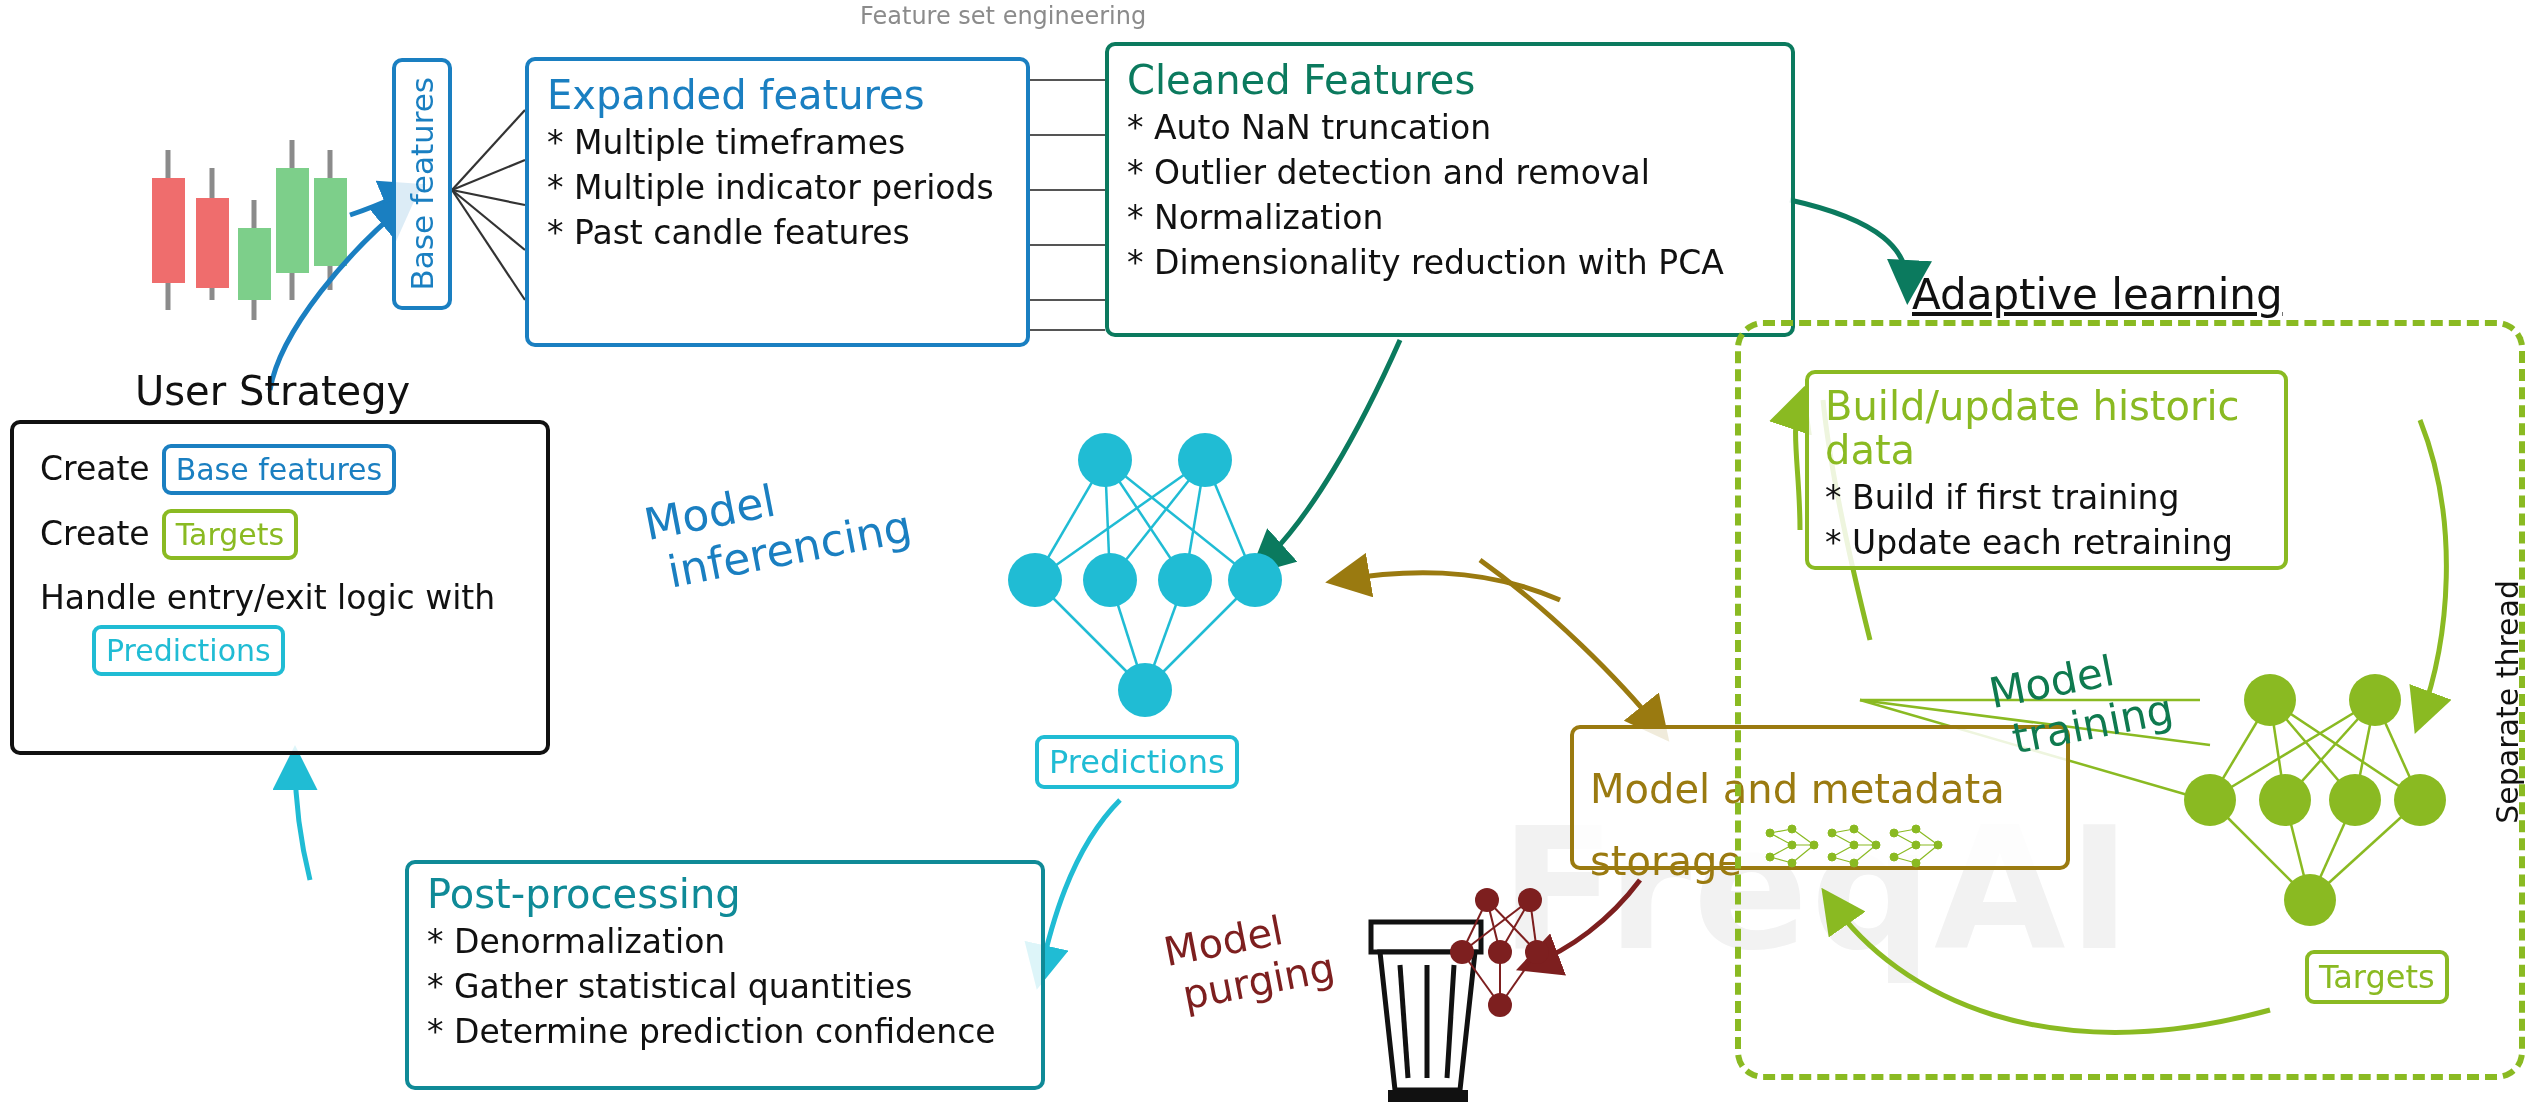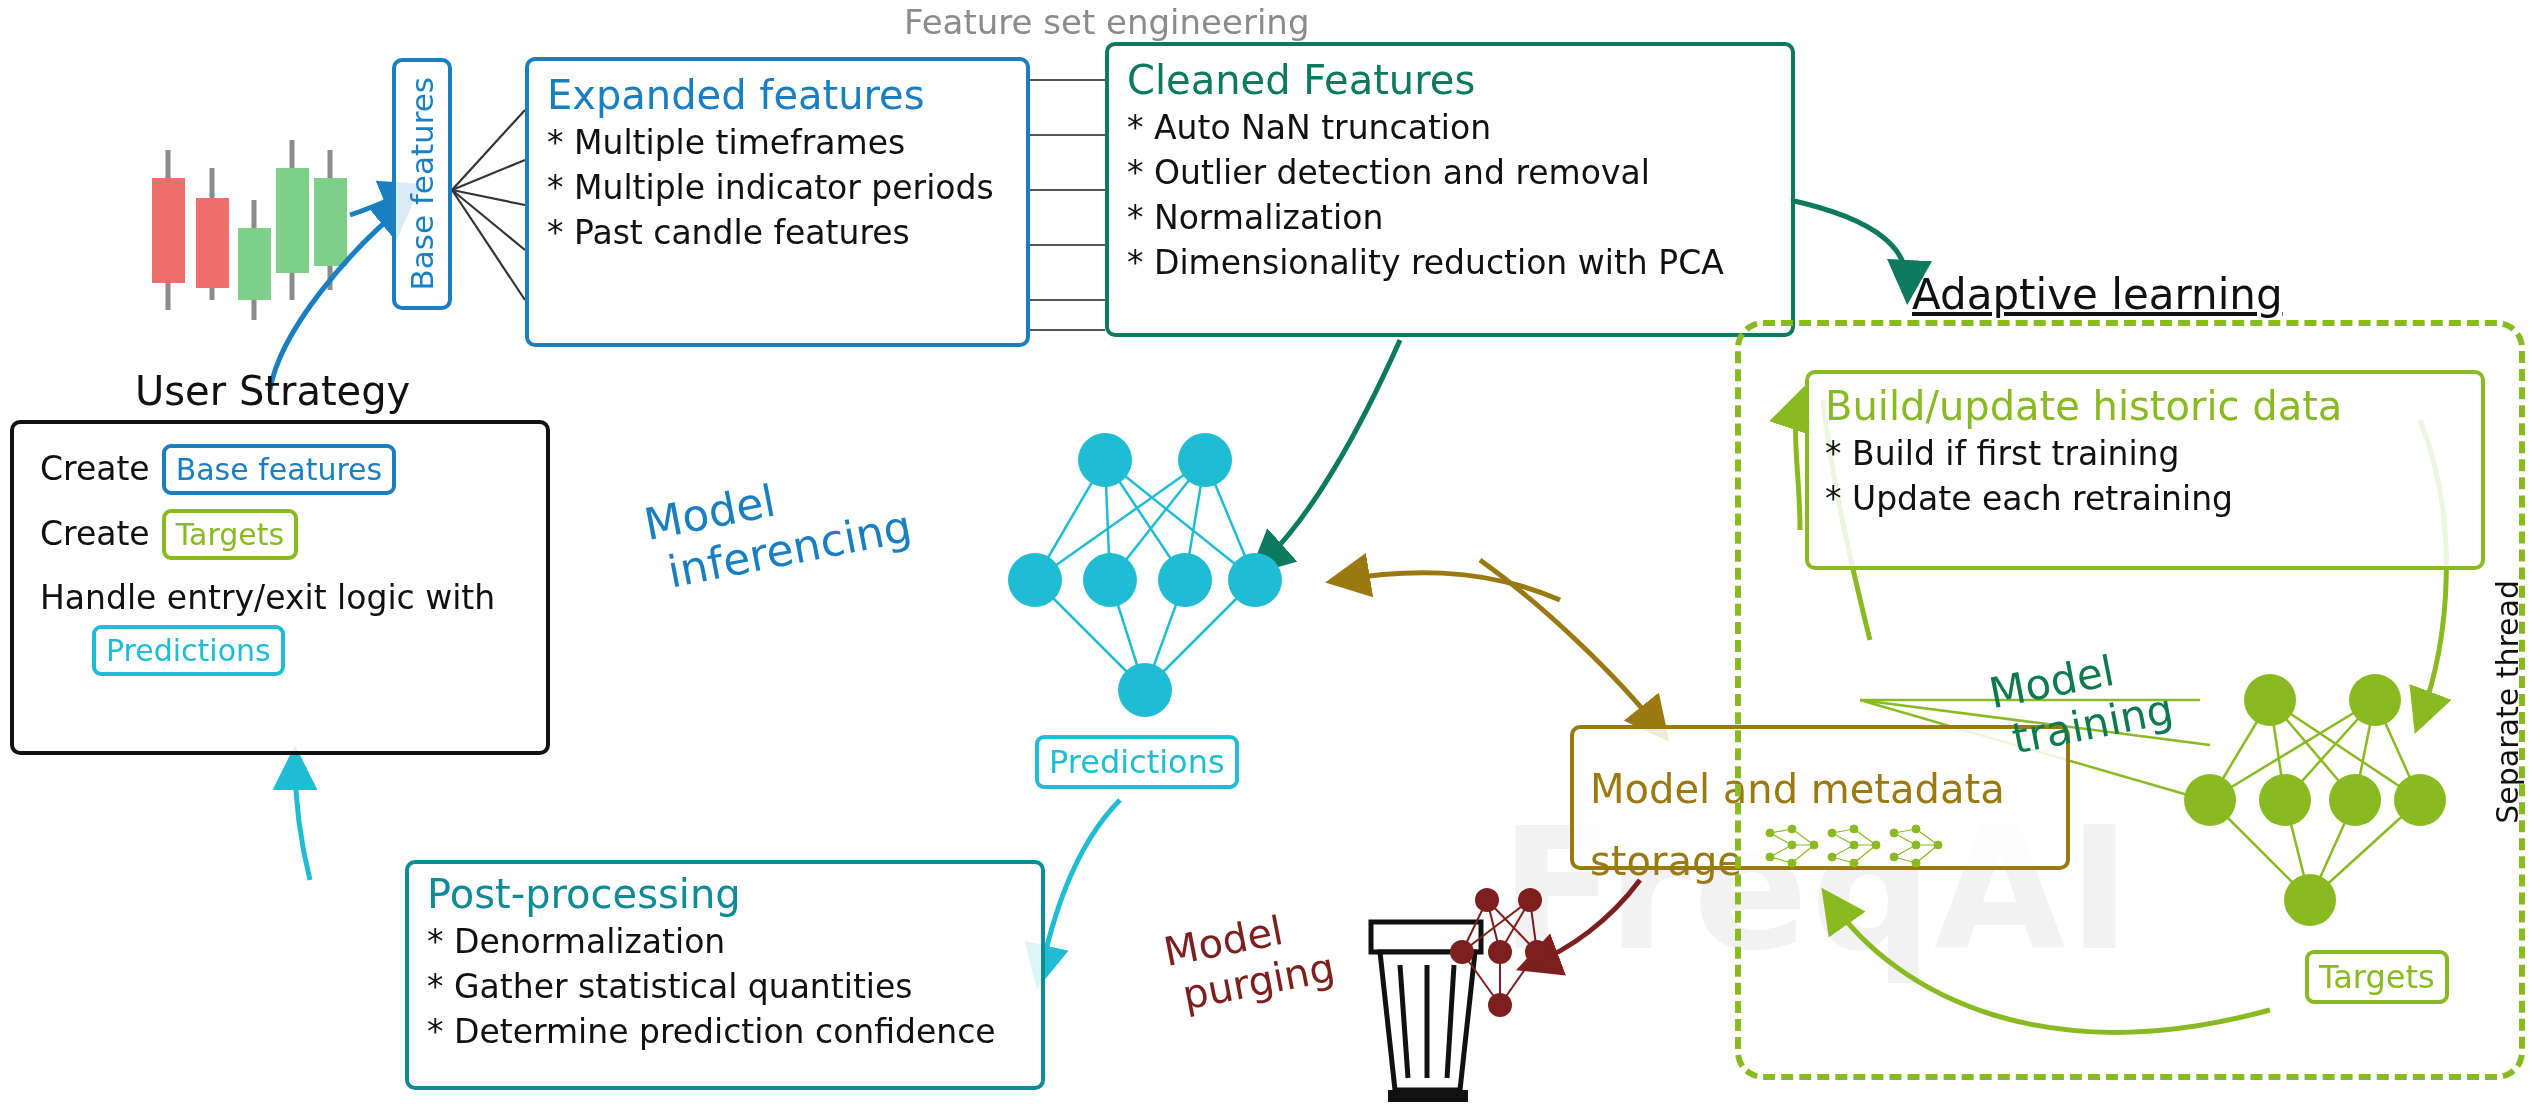--- a/index.html
+++ b/index.html
@@ -123,21 +123,21 @@
 
     <g stroke="#8aba22" stroke-width="2.5" fill="none">
       <path d="M1860,700 L2200,700"></path>
       <path d="M1860,700 L2210,745"></path>
       <path d="M1860,700 L2205,800"></path>
     </g>
 
     <path d="M2270,1010 C2050,1070 1900,1000 1830,900" stroke="#8aba22" stroke-width="5" fill="none" marker-end="url(#ar-olive)"></path>
   </svg>
 
-  <div class="node c-grey" style="left:860px;top:2px;font-size:34px;margin-left:44px;">
+  <div class="node c-grey" style="left:860px;top:2px;font-size:24px;">
     <span>Feature set engineering</span>
   </div>
 
   <div class="node box b-blue" style="left:392px;top:58px;width:60px;height:252px;display:flex;align-items:center;justify-content:center;">
     <span class="vert c-blue" style="font-size:31px;">Base features</span>
   </div>
 
   <div class="node box b-blue" style="left:525px;top:57px;width:505px;height:290px;padding:12px 18px;">
     <div class="title c-blue">Expanded features</div>
     <div class="items">
@@ -295,21 +295,21 @@
       </svg>
     </div>
   </div>
 
   <div class="node c-dark" style="left:1912px;top:270px;font-size:42px;text-decoration:underline;">
     <span>Adaptive learning</span>
   </div>
 
   <div class="node" style="left:1735px;top:320px;width:790px;height:760px;border:6px dashed #8aba22;border-radius:28px;"></div>
 
-  <div class="node box b-olive" style="left:1805px;top:370px;width:680px;height:200px;padding:10px 16px;">
+  <div class="node box b-olive" style="left:1805px;top:370px;width:483px;height:200px;padding:10px 16px;">
     <div class="title c-olive">Build/update historic data</div>
     <div class="items">
       <div class="item c-dark">* Build if first training</div>
       <div class="item c-dark">* Update each retraining</div>
     </div>
   </div>
 
   <div class="node c-darkgreen rot-a" style="left:1985px;top:670px;font-size:42px;">
     <div>Model</div>
     <div style="padding-left:14px;">training</div>

